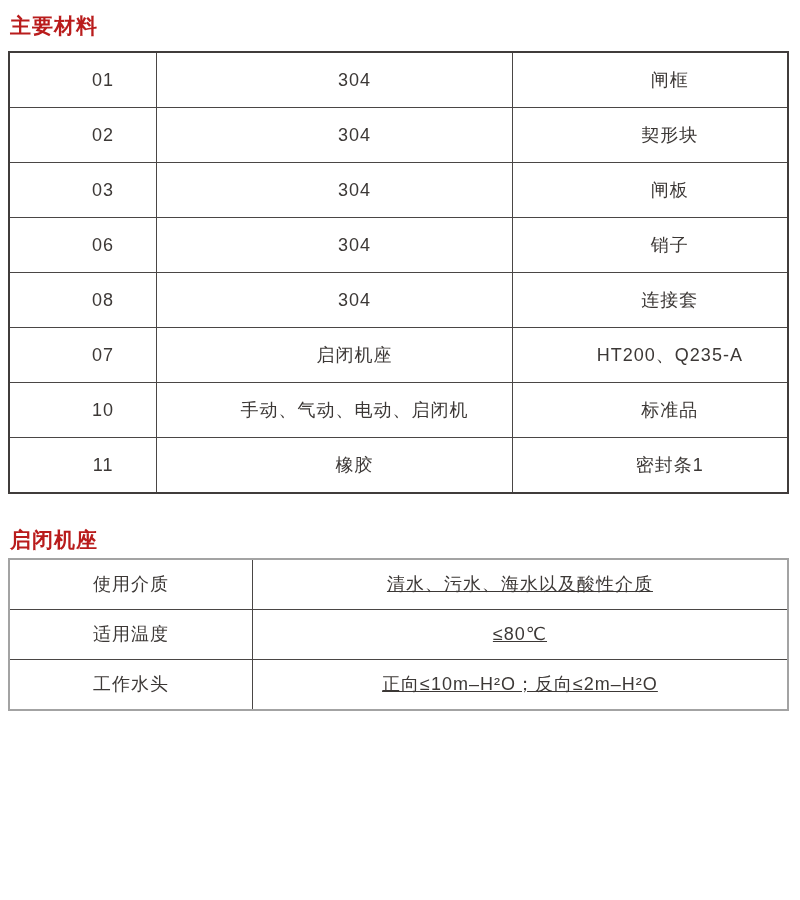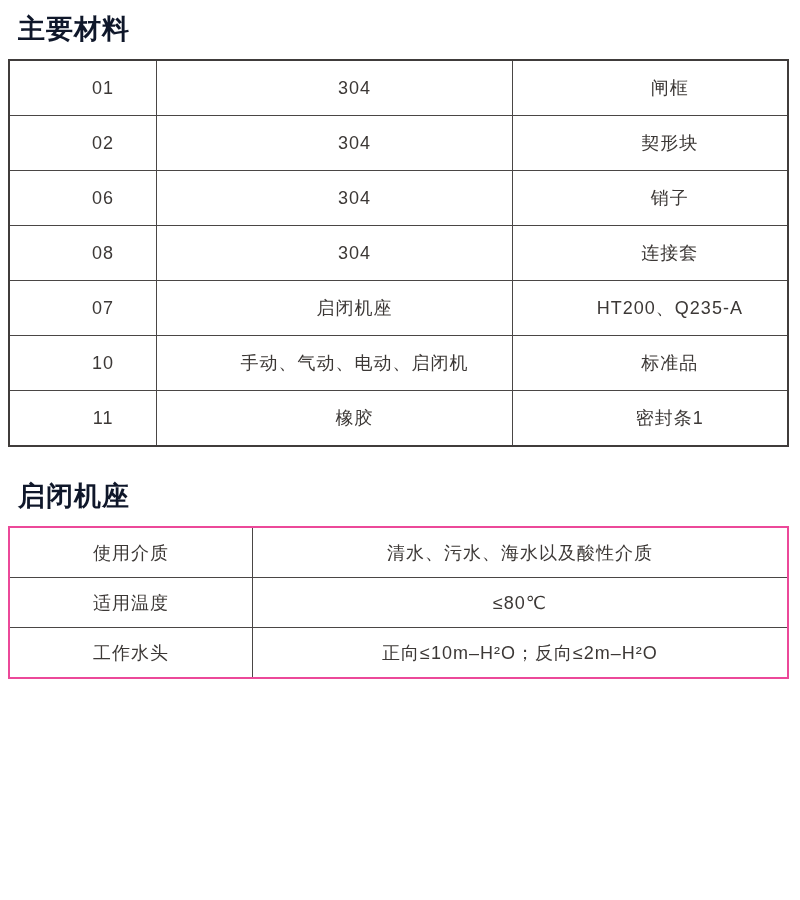--- a/index.html
+++ b/index.html
@@ -11,25 +11,25 @@
   }
   .page {
     width: 800px;
     height: 900px;
     box-sizing: border-box;
     padding: 8px 10px 0 8px;
     background: #ffffff;
     overflow: hidden;
   }
   .section-title {
-    font-size: 27px;
+    font-size: 21px;
     font-weight: bold;
-    color: #0f172a;
+    color: #b91c1c;
     letter-spacing: 1px;
-    margin: 8px;
+    margin: 0;
     padding: 2px 0 0 2px;
     line-height: 1.3;
   }
   .materials-title { margin-top: 2px; }
   .environment-title { margin-top: 30px; }
   table.spec-table {
     border-collapse: collapse;
     width: 781px;
     table-layout: fixed;
     margin-top: 12px;
@@ -41,43 +41,48 @@
     font-size: 18px;
     color: #3c3836;
     padding: 0 6px;
     letter-spacing: 1px;
   }
   table.materials-table { border: 2px solid #403c3b; }
   table.materials-table td { height: 54px; padding-left: 46px; }
   table.materials-table .col-no { width: 16%; }
   table.materials-table .col-material { width: 48.2%; }
   table.materials-table .col-part { width: 35.8%; }
-  table.environment-table { border: 2px solid #ec4899; margin-top: 12px; }
+  table.environment-table { border: 2px solid #a3a3a3; margin-top: 4px; }
   table.environment-table td { height: 49px; }
   table.environment-table .col-label { width: 30.6%; }
-  table.environment-table .col-value { width: 69.4%; }
+  table.environment-table .col-value { width: 69.4%; text-decoration: underline; }
 </style>
 </head>
 <body>
 
 <div class="page">
 
   <h2 class="section-title materials-title">主要材料</h2>
 
   <table class="spec-table materials-table">
     <tbody>
       <tr>
         <td class="col-no">01</td>
         <td class="col-material">304</td>
         <td class="col-part">闸框</td>
       </tr>
       <tr>
         <td class="col-no">02</td>
         <td class="col-material">304</td>
         <td class="col-part">契形块</td>
+      </tr>
+      <tr>
+        <td class="col-no">03</td>
+        <td class="col-material">304</td>
+        <td class="col-part">闸板</td>
       </tr>
       <tr>
         <td class="col-no">06</td>
         <td class="col-material">304</td>
         <td class="col-part">销子</td>
       </tr>
       <tr>
         <td class="col-no">08</td>
         <td class="col-material">304</td>
         <td class="col-part">连接套</td>

